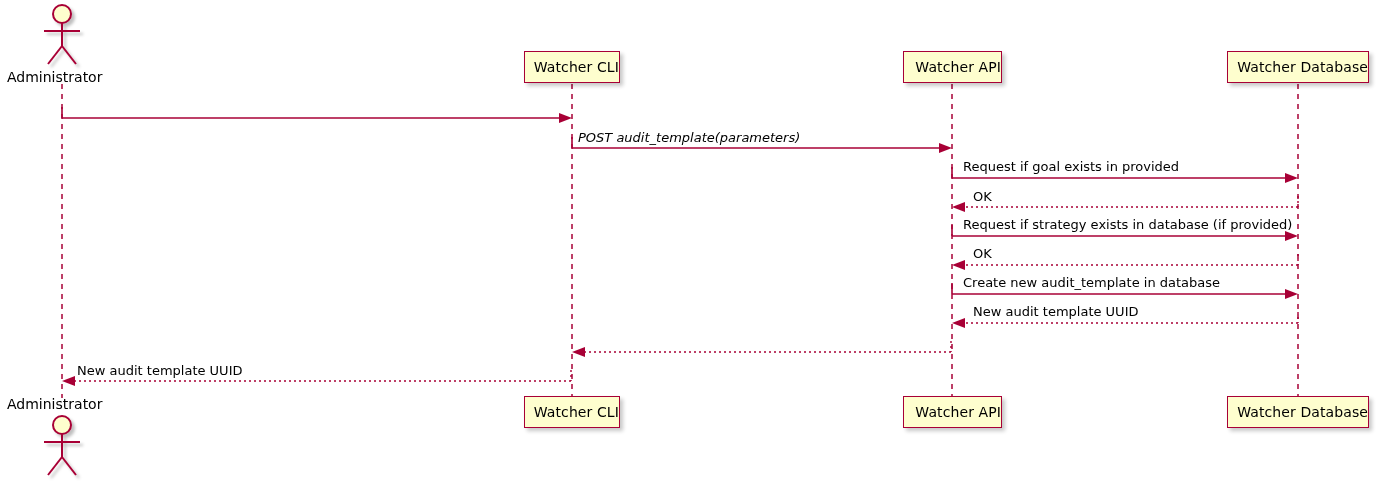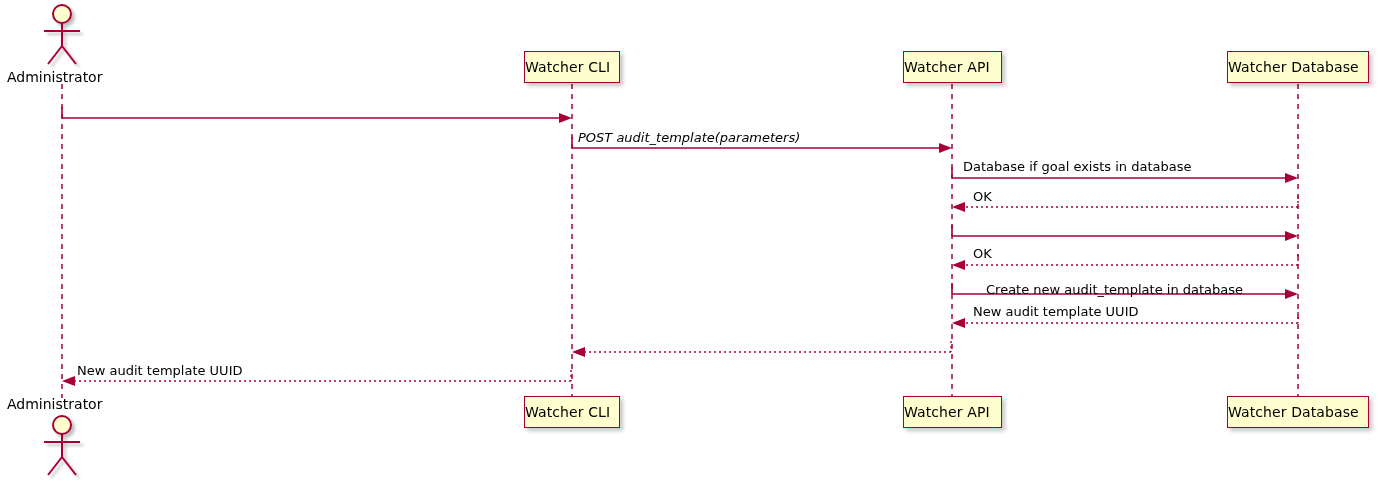--- a/index.html
+++ b/index.html
@@ -28,21 +28,21 @@
   }
   
   .participant-box {
     position: absolute;
     box-sizing: border-box;
     background: #FEFECE;
     border: 1.5px solid #A80036;
     box-shadow: 3px 3px 4px rgba(0,0,0,0.22);
     display: flex;
     align-items: center;
-    justify-content: flex-start;
+    justify-content: flex-end;
     font-size: 14px;
     color: #000000;
     white-space: nowrap;
     letter-spacing: 0.1px;
   }
   
   .actor-label {
     position: absolute;
     font-size: 14px;
     color: #000000;
@@ -177,27 +177,28 @@
     <span>Watcher Database</span>
   </div>
 
   <div class="actor-label" style="left:7px; top:69px;">Administrator</div>
 
   <div class="actor-label" style="left:7px; top:396px;">Administrator</div>
 
 
   <div class="msg-label" style="left:578px; top:130px;font-style:italic;">POST audit_template(parameters)</div>
 
-  <div class="msg-label" style="left:963px; top:159px;">Database if goal exists in database</div>
+  <div class="msg-label" style="left:963px; top:159px;">Request if goal exists in provided</div>
 
   <div class="msg-label" style="left:973px; top:189px;">OK</div>
 
+  <div class="msg-label" style="left:963px; top:217px;">Request if strategy exists in database (if provided)</div>
 
   <div class="msg-label" style="left:973px; top:246px;">OK</div>
 
-  <div class="msg-label" style="left:963px; top:282px;margin-left:23px;">Create new audit_template in database</div>
+  <div class="msg-label" style="left:963px; top:275px;">Create new audit_template in database</div>
 
   <div class="msg-label" style="left:973px; top:304px;">New audit template UUID</div>
 
 
   <div class="msg-label" style="left:77px; top:363px;">New audit template UUID</div>
 
 </div>
 
 </body></html>

